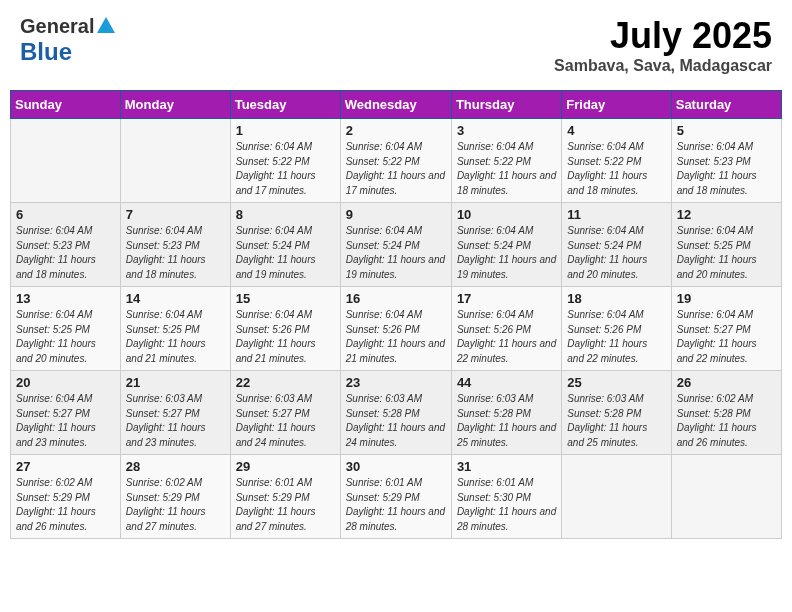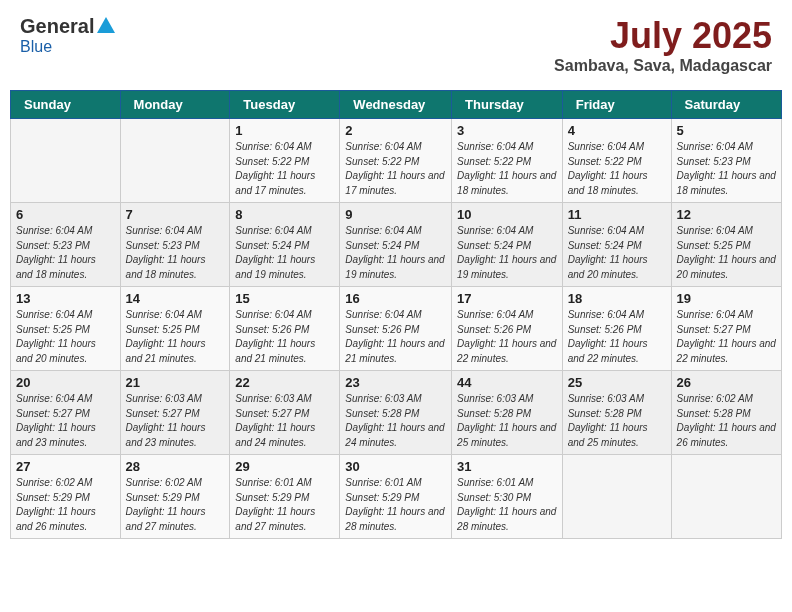--- a/index.html
+++ b/index.html
@@ -26,37 +26,37 @@
     .logo-line {
       display: flex;
       align-items: center;
     }
     .title-section {
       text-align: right;
     }
     .month-title {
       font-size: 36px;
       font-weight: bold;
-      color: #7f1d1d;
+      color: #000000;
     }
     .location {
       font-size: 16px;
       color: #444;
       font-weight: bold;
     }
     .calendar {
       width: 100%;
       border-collapse: collapse;
       border: 1px solid #ccc;
     }
     .calendar th {
-      background-color: #0f766e;
+      background-color: #a21caf;
       color: white;
       font-size: 13px;
-      padding: 6px 13px;
+      padding: 6px 4px;
       text-align: left;
       border: 1px solid #1a5a9a;
       font-weight: bold;
     }
     .calendar td {
       vertical-align: top;
       border: 1px solid #ccc;
       padding: 4px 5px;
       width: 113px;
       min-height: 90px;
@@ -94,21 +94,21 @@
   <div class="logo">
     <div class="logo-line">
       <span style="font-size:20px;font-weight:bold;color:#333;">General</span>
       <span style="display:inline-block;margin-left:3px;margin-right:1px;">
         <svg width="18" height="16" viewBox="0 0 18 16">
             <polygon points="9,0 18,16 0,16" fill="#1a9cd8"></polygon>
           </svg>
       </span>
     </div>
     <div>
-      <span style="font-size:16px;font-weight:normal;color:#1a5fa8;">Blue</span>
+      <span style="font-size:24px;font-weight:bold;color:#1a5fa8;">Blue</span>
     </div>
   </div>
   <div class="title-section">
     <div class="month-title">July 2025</div>
     <div class="location">Sambava, Sava, Madagascar</div>
   </div>
 </div>
 
 <table class="calendar">
   <thead>

